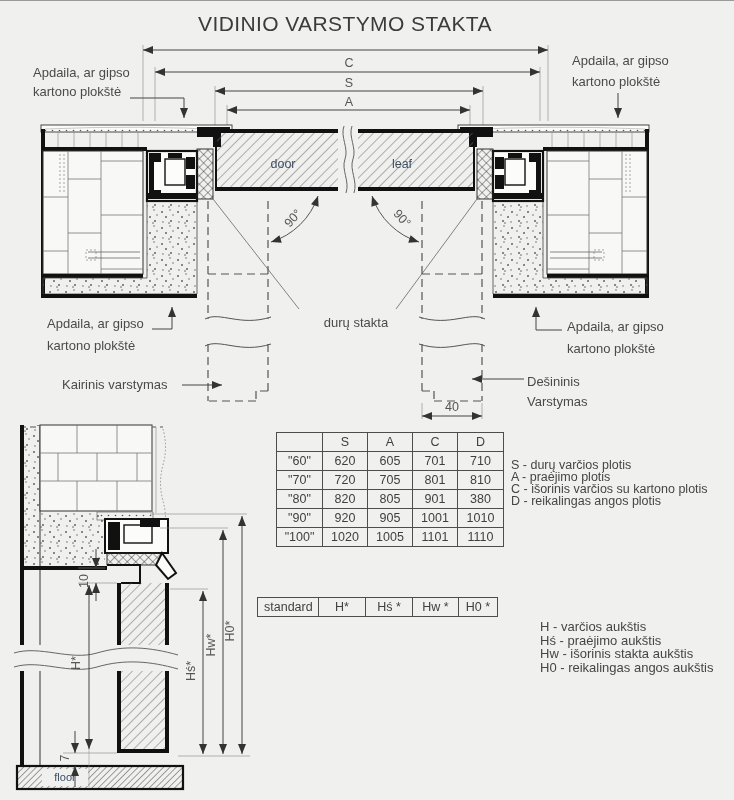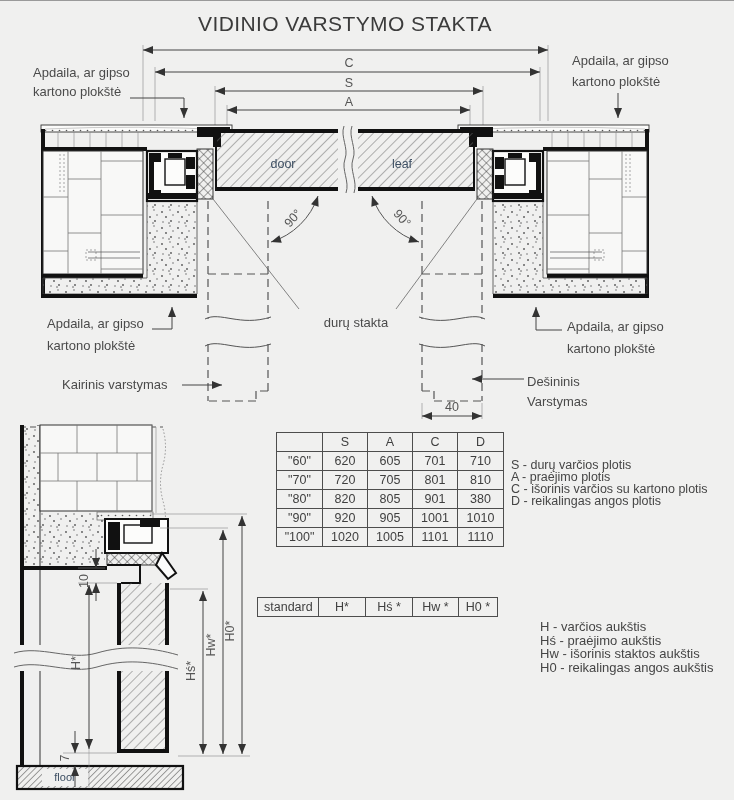--- a/index.html
+++ b/index.html
@@ -326,17 +326,17 @@
     <th>Hś *</th>
     <th>Hw *</th>
     <th>H0 *</th>
   </tr>
 </tbody>
     </table>
 
 <div id="legend-height" class="legend">
   <div>H -  varčios aukštis</div>
   <div>Hś - praėjimo aukštis</div>
-  <div>Hw - išorinis staktos aukštis</div>
+  <div>Hw - išorinis stakta aukštis</div>
   <div>H0 - reikalingas angos aukštis</div>
 </div>
 
 </div>
 
 </body></html>

